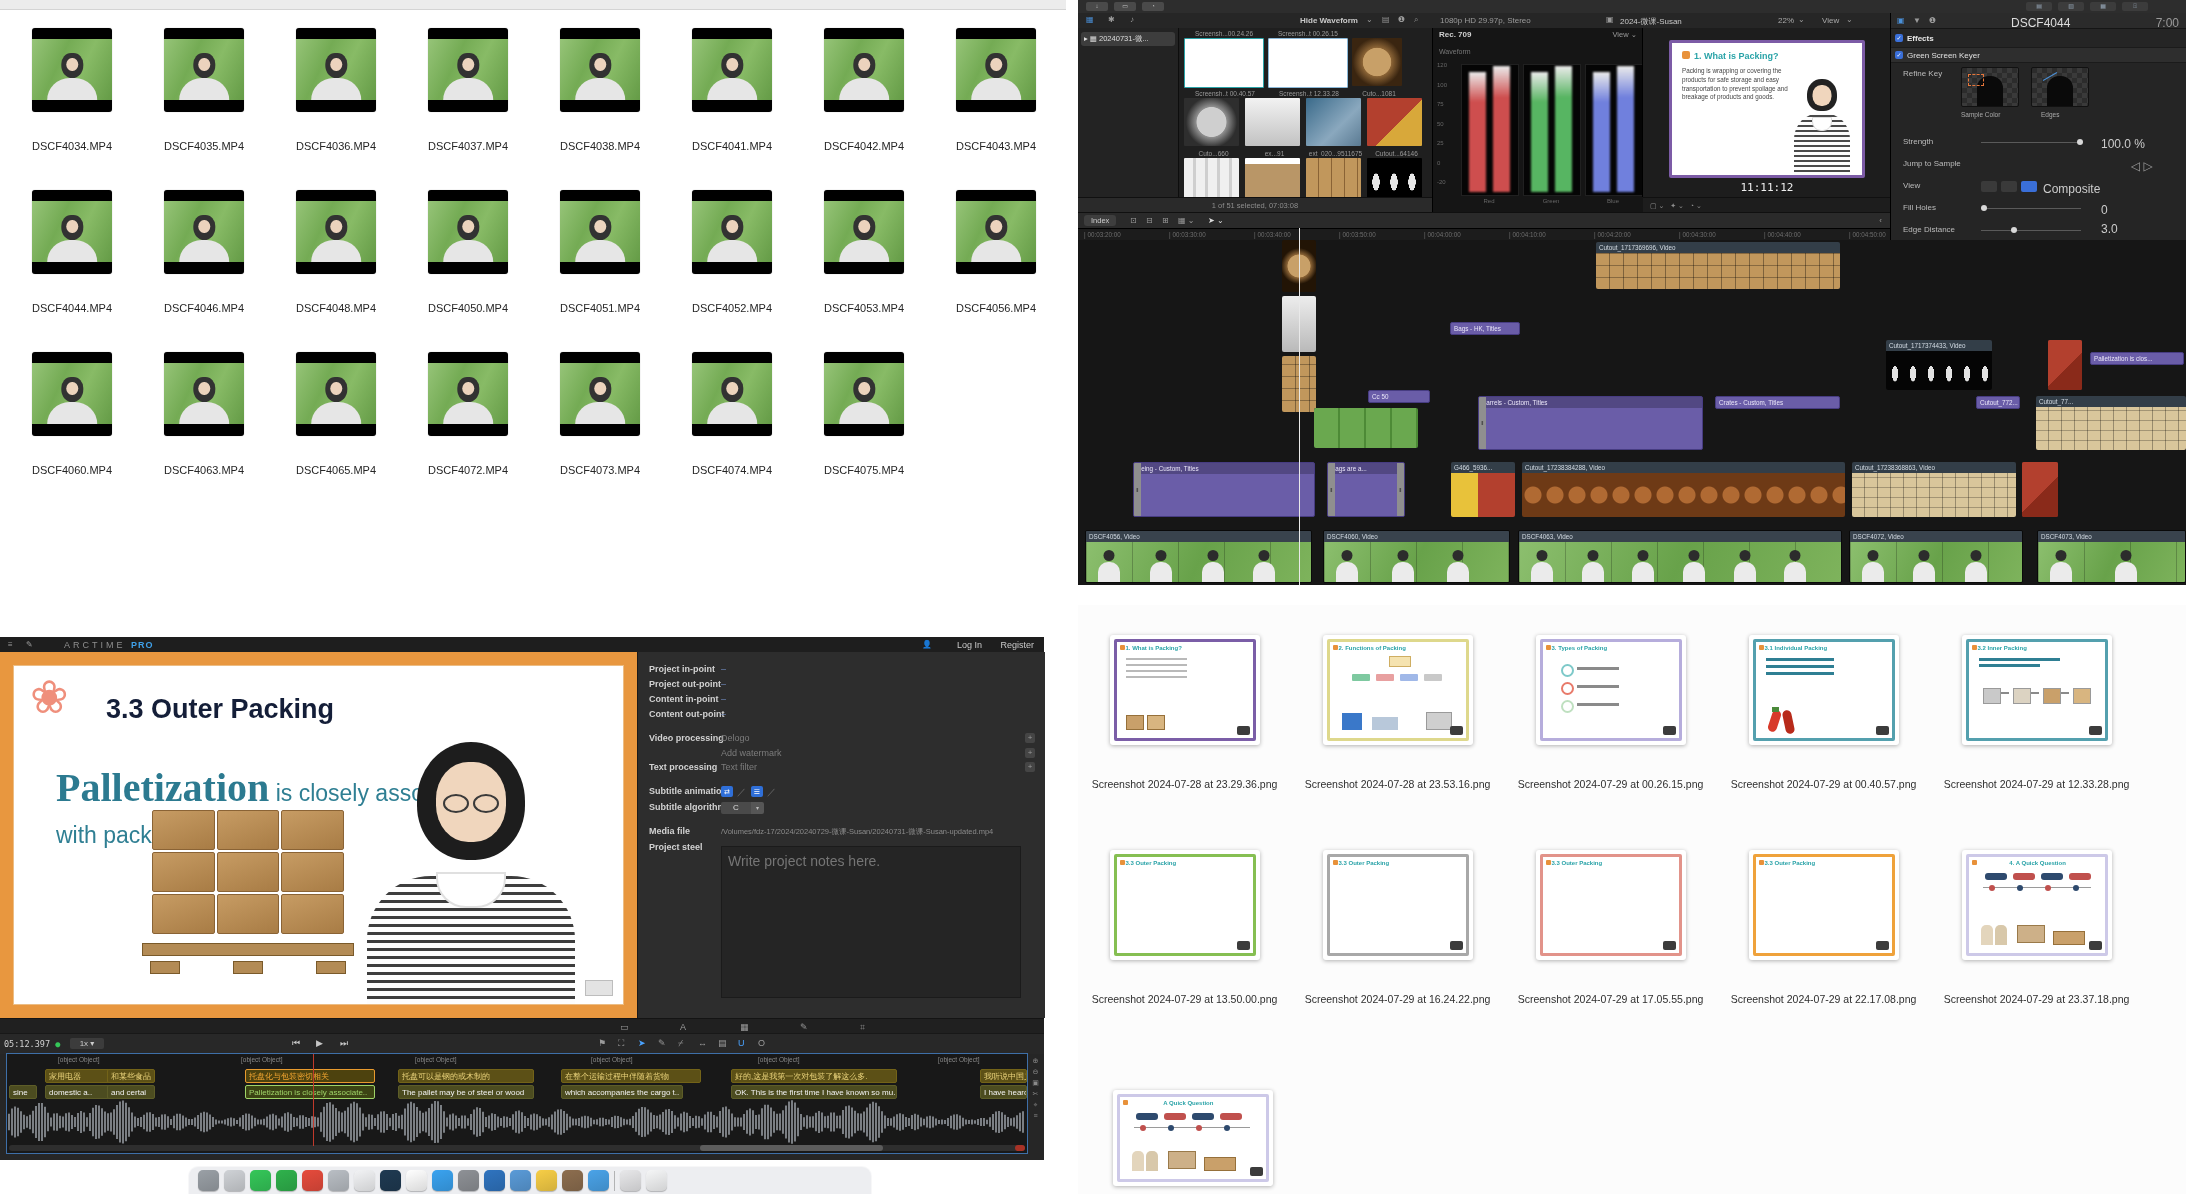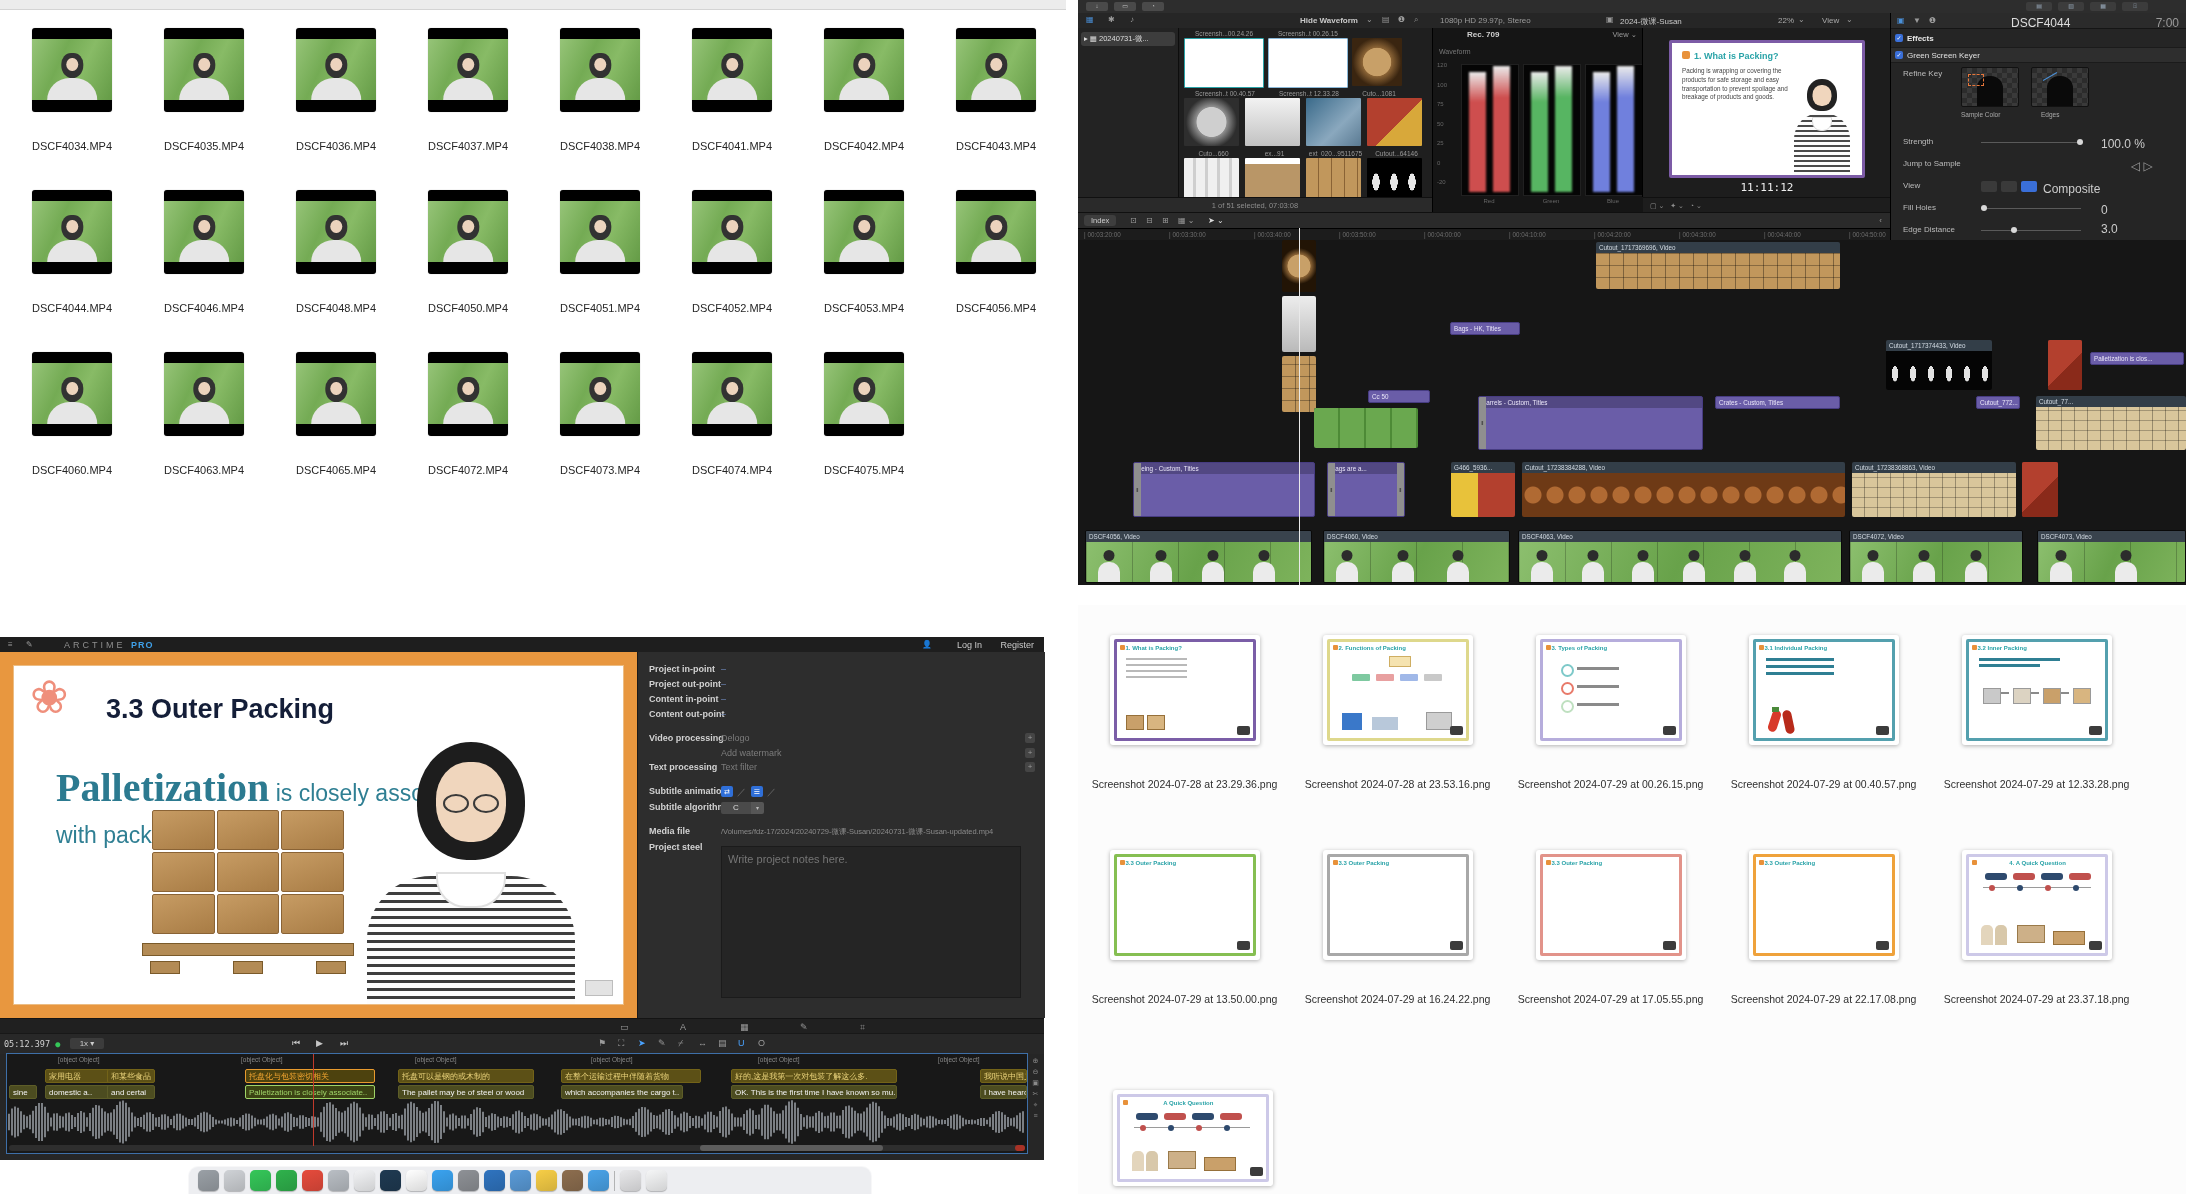--- a/index.html
+++ b/index.html
@@ -34,21 +34,21 @@
   .f-browser{position:absolute;top:28px;left:0;width:354px;height:169px;background:#1f1f1f;}
   .f-sidebar{position:absolute;top:0;left:0;width:100px;height:169px;background:#232323;border-right:1px solid #0d0d0d;}
   .f-libitem{margin:4px 3px 0 3px;background:#3d3d3d;border-radius:3px;color:#ddd;font-size:7.5px;padding:2px 3px;white-space:nowrap;overflow:hidden;}
   .f-bgrid{position:absolute;left:100px;top:0;width:254px;height:169px;overflow:hidden;}
   .f-bthumb{position:absolute;border-radius:1px;overflow:hidden;background:#000;}
   .f-blabel{position:absolute;font-size:6.5px;color:#9a9a9a;white-space:nowrap;overflow:hidden;}
   .f-status{position:absolute;top:197px;left:0;width:354px;height:15px;background:#2a2a2a;border-top:1px solid #101010;color:#8d8d8d;font-size:7.5px;line-height:15px;text-align:center;}
   .f-vmenus{position:absolute;top:197px;left:564px;width:248px;height:15px;background:#1d1d1d;border-top:1px solid #101010;color:#8d8d8d;font-size:7px;line-height:15px;padding-left:8px;box-sizing:border-box;}
 
   .f-scopes{position:absolute;top:28px;left:354px;width:210px;height:184px;background:#151515;border-left:1px solid #000;}
-  .f-scopehdr{position:absolute;top:2px;left:6px;font-size:8px;color:#cfcfcf;font-weight:bold;margin-left:28px;}
+  .f-scopehdr{position:absolute;top:2px;left:6px;font-size:8px;color:#cfcfcf;font-weight:bold;}
   .f-scopeview{position:absolute;top:2px;right:6px;font-size:7.5px;color:#9a9a9a;}
   .f-wflabel{position:absolute;top:20px;left:6px;font-size:7px;color:#777;}
   .f-scale{position:absolute;left:4px;top:34px;width:20px;font-size:6px;color:#666;}
   .f-scale div{height:19.5px;}
   .f-ch{position:absolute;top:36px;width:56px;height:130px;background:#050505;border:1px solid #202020;overflow:hidden;}
   .f-lobe{position:absolute;bottom:3px;width:17px;filter:blur(1px);opacity:.92;}
   .f-chlabel{position:absolute;top:170px;width:56px;text-align:center;font-size:6px;color:#666;}
 
   .f-viewer{position:absolute;top:28px;left:564px;width:248px;height:169px;background:#1d1d1d;border-left:1px solid #000;}
   .f-slide{position:absolute;left:26px;top:12px;width:190px;height:132px;background:#fff;border:3px solid #7c5ba6;border-radius:2px;overflow:hidden;}
@@ -138,21 +138,21 @@
   .a-panel{position:absolute;left:637px;top:15px;width:407px;height:366px;background:#2d2d2d;border-left:1px solid #191919;}
   .a-lb{position:absolute;left:11px;font-size:9px;font-weight:bold;color:#d2d2d2;white-space:nowrap;}
   .a-dash{position:absolute;left:83px;font-size:9px;color:#6f87b8;}
   .a-gv{position:absolute;left:83px;font-size:9px;color:#7c7c7c;white-space:nowrap;}
   .a-plus{position:absolute;right:10px;width:10px;height:10px;background:#454545;border-radius:2px;color:#9a9a9a;font-size:8px;line-height:10px;text-align:center;}
   .a-animicon{position:absolute;width:12px;height:11px;background:#2f6fd8;border-radius:2px;color:#fff;font-size:7px;line-height:11px;text-align:center;}
   .a-slash{position:absolute;font-size:9px;color:#7a7a7a;}
   .a-dd{position:absolute;left:83px;width:30px;height:12px;background:#4a4a4a;border-radius:2px 0 0 2px;color:#ddd;font-size:8px;line-height:12px;text-align:center;}
   .a-dda{position:absolute;left:113px;width:13px;height:12px;background:#565656;border-radius:0 2px 2px 0;color:#bbb;font-size:6px;line-height:12px;text-align:center;}
   .a-path{position:absolute;left:83px;font-size:7.5px;color:#8b8b8b;white-space:nowrap;}
-  .a-notes{position:absolute;left:83px;top:194px;width:300px;height:152px;background:#252525;border:1px solid #1b1b1b;color:#8a8a8a;font-size:11px;
+  .a-notes{position:absolute;left:83px;top:194px;width:300px;height:152px;background:#252525;border:1px solid #1b1b1b;color:#8a8a8a;font-size:14px;
            font-family:"Liberation Sans",sans-serif;padding:6px;box-sizing:border-box;resize:none;}
   .a-stylerow{position:absolute;top:381px;left:0;right:0;height:15px;background:#202020;border-top:1px solid #141414;}
   .a-transport{position:absolute;top:396px;left:0;right:0;height:20px;background:#282828;border-top:1px solid #181818;}
   .a-tc{position:absolute;left:4px;top:5px;font-size:8.5px;color:#d0d0d0;font-family:"DejaVu Sans Mono",monospace;}
   .a-speed{position:absolute;left:70px;top:4px;width:34px;height:11px;background:#3c3c3c;border-radius:2px;color:#ccc;font-size:8px;line-height:11px;text-align:center;}
   .a-play{position:absolute;top:4px;font-size:9px;color:#c5c5c5;}
   .a-tool{position:absolute;top:4px;font-size:9px;color:#9a9a9a;}
   .a-tool.blue{color:#4aa3ff;}
   .a-tl{position:absolute;top:416px;left:6px;width:1022px;height:101px;background:#181818;border:1px solid #3e6fa8;box-sizing:border-box;}
   .a-rtick{position:absolute;top:2px;font-size:6.5px;color:#8a8a8a;}

